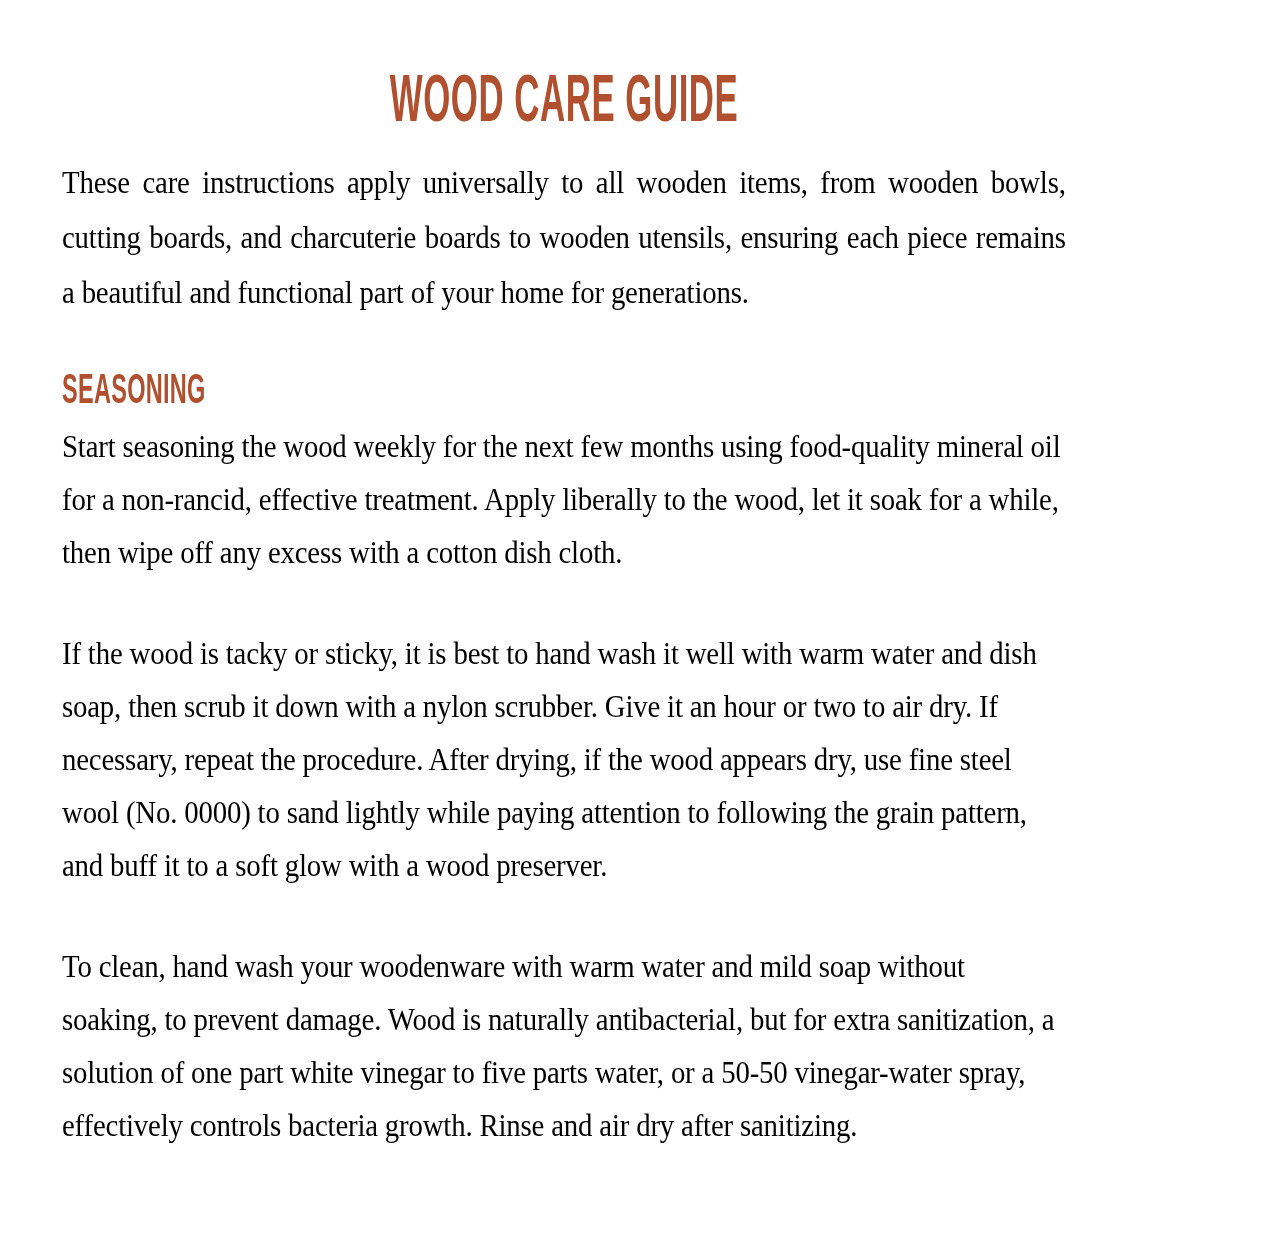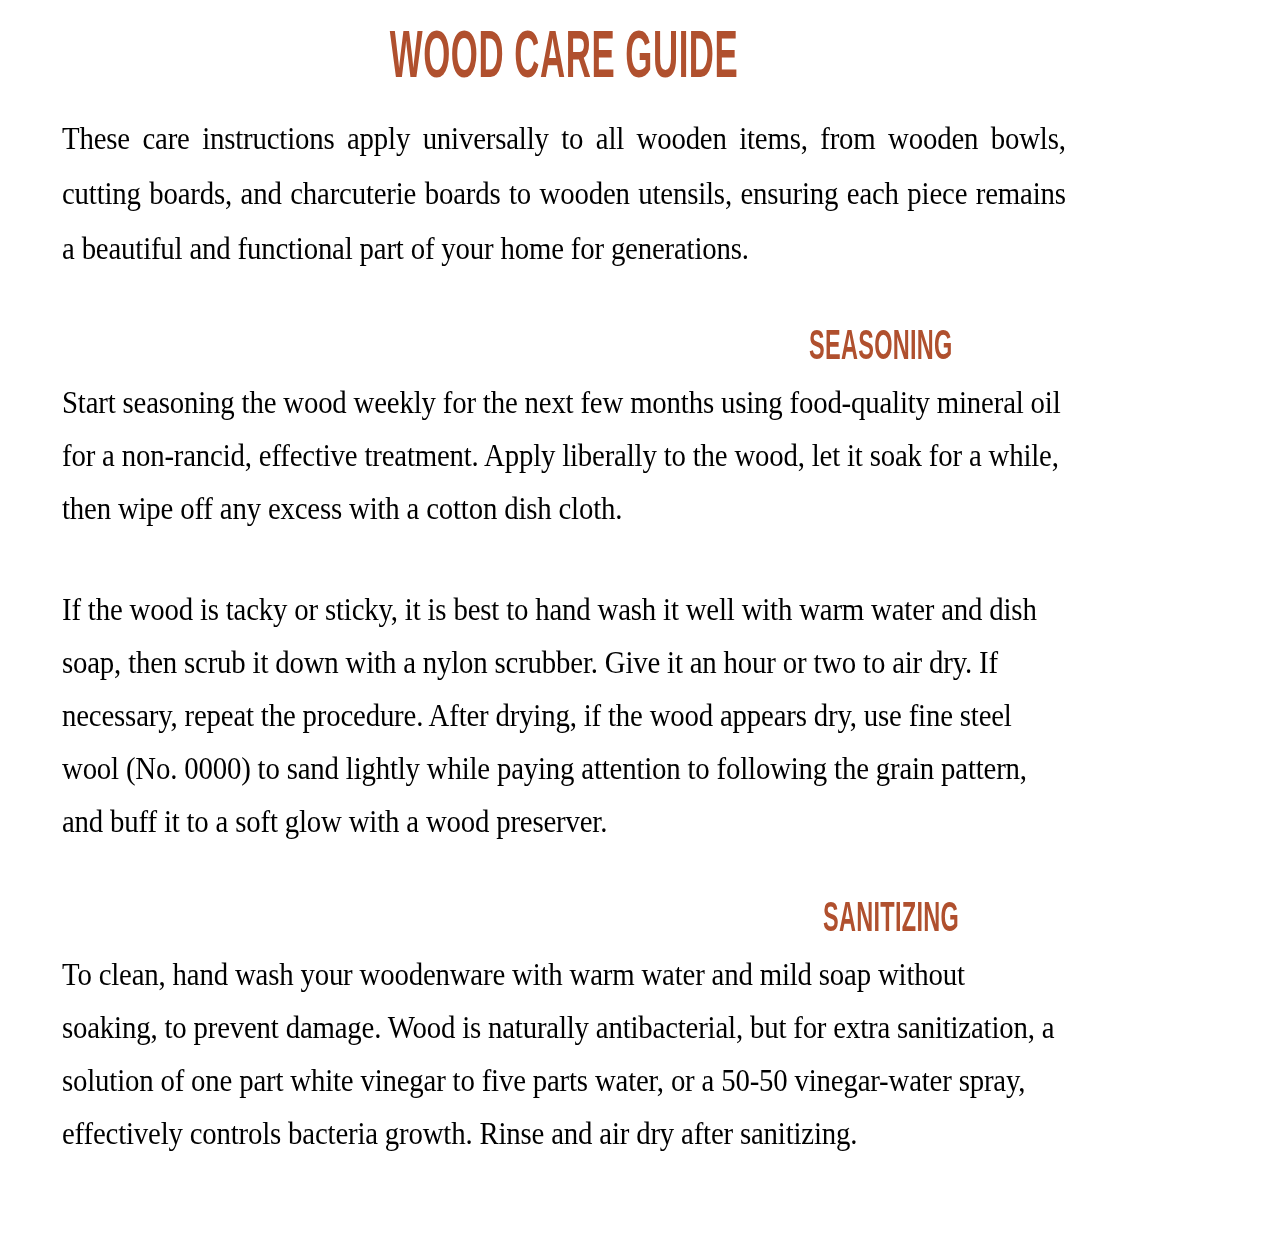--- a/index.html
+++ b/index.html
@@ -4,21 +4,21 @@
 <style>
   html, body {
     margin: 0;
     padding: 0;
     background: #ffffff;
   }
   .page {
     width: 1128px;
     height: 1240px;
     box-sizing: border-box;
-    padding: 20px 62px 40px 62px;
+    padding: 64px 62px 40px 62px;
     background: #ffffff;
     overflow: hidden;
     font-family: "Liberation Serif", serif;
     color: #000000;
   }
   h1.doc-title {
     margin: 0 0 24px 0;
     line-height: 1;
     text-align: center;
     font-family: "Liberation Sans", sans-serif;
@@ -48,21 +48,20 @@
   .section {
     margin-top: 48px;
   }
   .section .body-text {
     line-height: 53px;
   }
   h2.section-heading {
     margin: 0 0 10px 0;
     line-height: 1;
     font-family: "Liberation Sans", sans-serif;
-    text-align: right;
   }
   h2.section-heading .condensed {
     display: inline-block;
     font-size: 42px;
     font-weight: 700;
     letter-spacing: 0.5px;
     color: #b0502e;
     transform: scaleX(0.56);
     transform-origin: 0 50%;
     white-space: nowrap;
@@ -84,19 +83,16 @@
       <span class="condensed">SEASONING</span>
     </h2>
     <p class="body-text">Start seasoning the wood weekly for the next few months using food-quality mineral oil for a non-rancid, effective treatment. Apply liberally to the wood, let it soak for a while, then wipe off any excess with a cotton dish cloth.</p>
   </div>
 
   <div class="section">
     <p class="body-text">If the wood is tacky or sticky, it is best to hand wash it well with warm water and dish soap, then scrub it down with a nylon scrubber. Give it an hour or two to air dry. If necessary, repeat the procedure. After drying, if the wood appears dry, use fine steel wool (No. 0000) to sand lightly while paying attention to following the grain pattern, and buff it to a soft glow with a wood preserver.</p>
   </div>
 
   <div class="section">
-    <h2 class="section-heading">
-      <span class="condensed">SANITIZING</span>
-    </h2>
     <p class="body-text">To clean, hand wash your woodenware with warm water and mild soap without soaking, to prevent damage. Wood is naturally antibacterial, but for extra sanitization, a solution of one part white vinegar to five parts water, or a 50-50 vinegar-water spray, effectively controls bacteria growth. Rinse and air dry after sanitizing.</p>
   </div>
 
 </div>
 
 </body></html>

